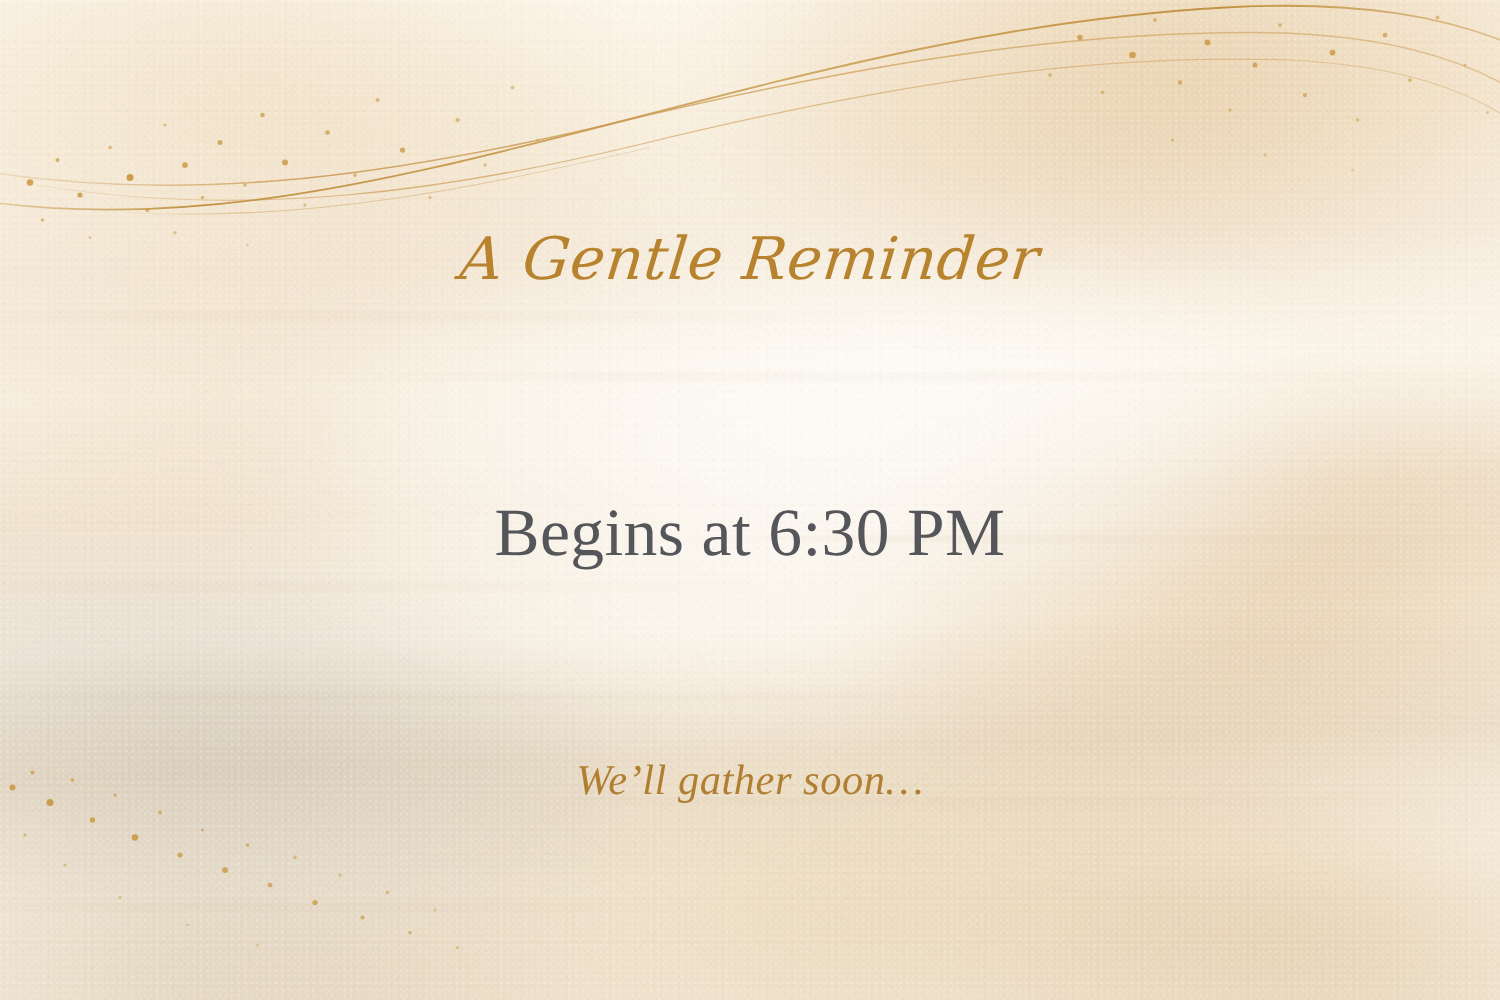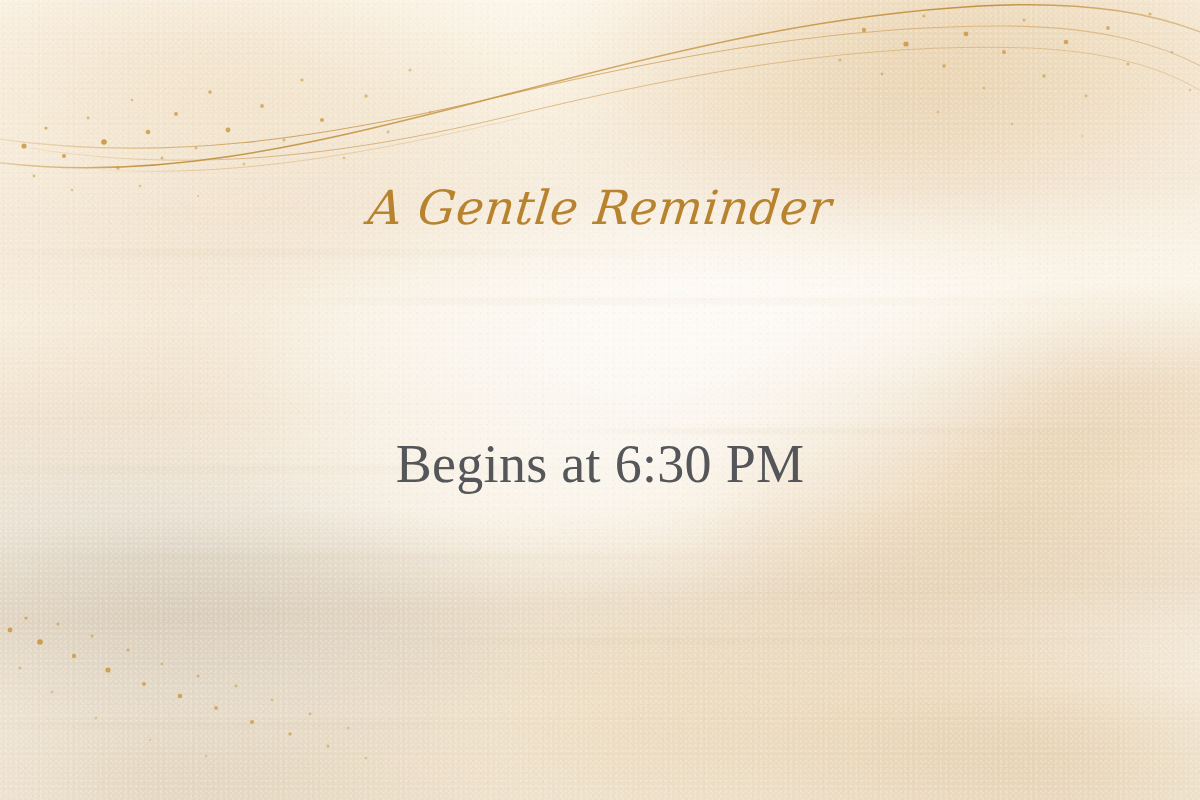--- a/index.html
+++ b/index.html
@@ -174,21 +174,20 @@
   .subtitle {
     position: absolute;
     top: 398px;
     left: 0; right: 0;
     font-family: "Liberation Serif", "DejaVu Serif", serif;
     font-size: 54px;
     line-height: 1.05;
     letter-spacing: .3px;
     color: #54565a;
     font-weight: 400;
-    margin-top: 38px;
   }
 
   .closing {
     position: absolute;
     top: 606px;
     left: 0; right: 0;
     font-family: "Liberation Serif", "DejaVu Serif", serif;
     font-style: italic;
     font-size: 34px;
     line-height: 1.1;
@@ -331,15 +330,16 @@
       <circle cx="96" cy="138" r="1.2" opacity=".45"></circle>
       <circle cx="150" cy="160" r="1.1" opacity=".4"></circle>
       <circle cx="206" cy="176" r="1.2" opacity=".4"></circle>
       <circle cx="20" cy="88" r="1.4" opacity=".55"></circle>
     </g>
   </svg>
 
   <div class="content">
     <div class="eyebrow">A Gentle Reminder</div>
     <div class="subtitle">Begins at 6:30 PM</div>
+    <div class="closing">We’ll gather soon…</div>
   </div>
 
 </div>
 
 </body></html>

